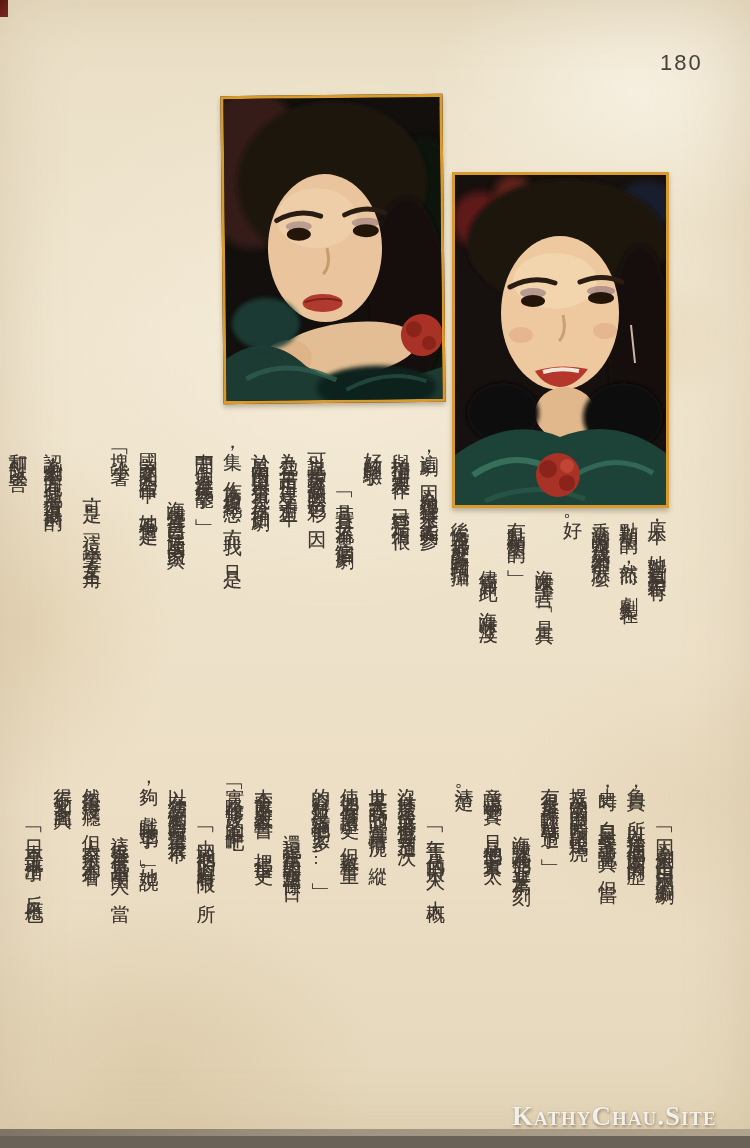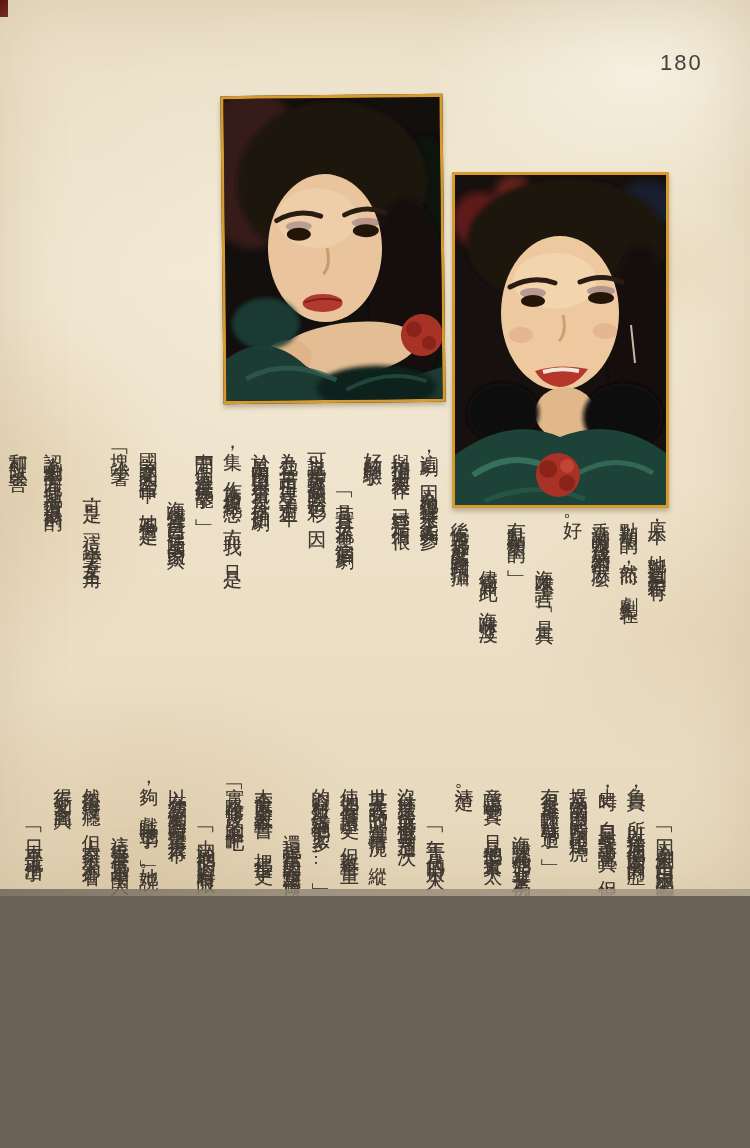--- a/index.html
+++ b/index.html
@@ -1,18 +1,18 @@
 <!DOCTYPE html>
 <html lang="zh-Hant"><head>
 <meta charset="utf-8">
 <style>
   html,body{margin:0;padding:0;background:#6b6257;}
   .page{
     position:relative;
-    width:750px;height:896px;
+    width:750px;height:1136px;
     overflow:hidden;
     font-family:"Liberation Sans",sans-serif;
     background:
       radial-gradient(ellipse 300px 200px at 85% 8%, rgba(255,252,244,.55), transparent 70%),
       radial-gradient(ellipse 500px 400px at 45% 30%, rgba(255,250,238,.35), transparent 70%),
       radial-gradient(ellipse 200px 260px at 4% 55%, rgba(205,178,130,.28), transparent 70%),
       radial-gradient(ellipse 260px 200px at 92% 70%, rgba(208,184,140,.22), transparent 70%),
       radial-gradient(ellipse 320px 240px at 20% 94%, rgba(198,172,128,.28), transparent 70%),
       radial-gradient(ellipse 120px 90px at 88% 30%, rgba(210,186,140,.2), transparent 70%),
       linear-gradient(180deg,#eadfc6 0%,#efe4cd 30%,#ecdfc6 70%,#e5d7ba 100%);
@@ -216,15 +216,16 @@
       <div class="col">實「略作修改」的事件吧！</div>
       <div class="col">　　「由於他們的資料有限，所</div>
       <div class="col">以在演繹劇本的時候覺得去得不</div>
       <div class="col">夠，戲味也弱了。」她説。</div>
       <div class="col">　　這位香港代表是中國人，當</div>
       <div class="col">然覺得沒癮，但人家日本人卻看</div>
       <div class="col">得不知多高興。</div>
       <div class="col">　　「日本早就播出了，反應也</div>
     </div>
 
+  <div class="watermark">KathyChau.Site</div>
 
   <div class="bottom-edge"></div>
 </div>
 
 </body></html>

